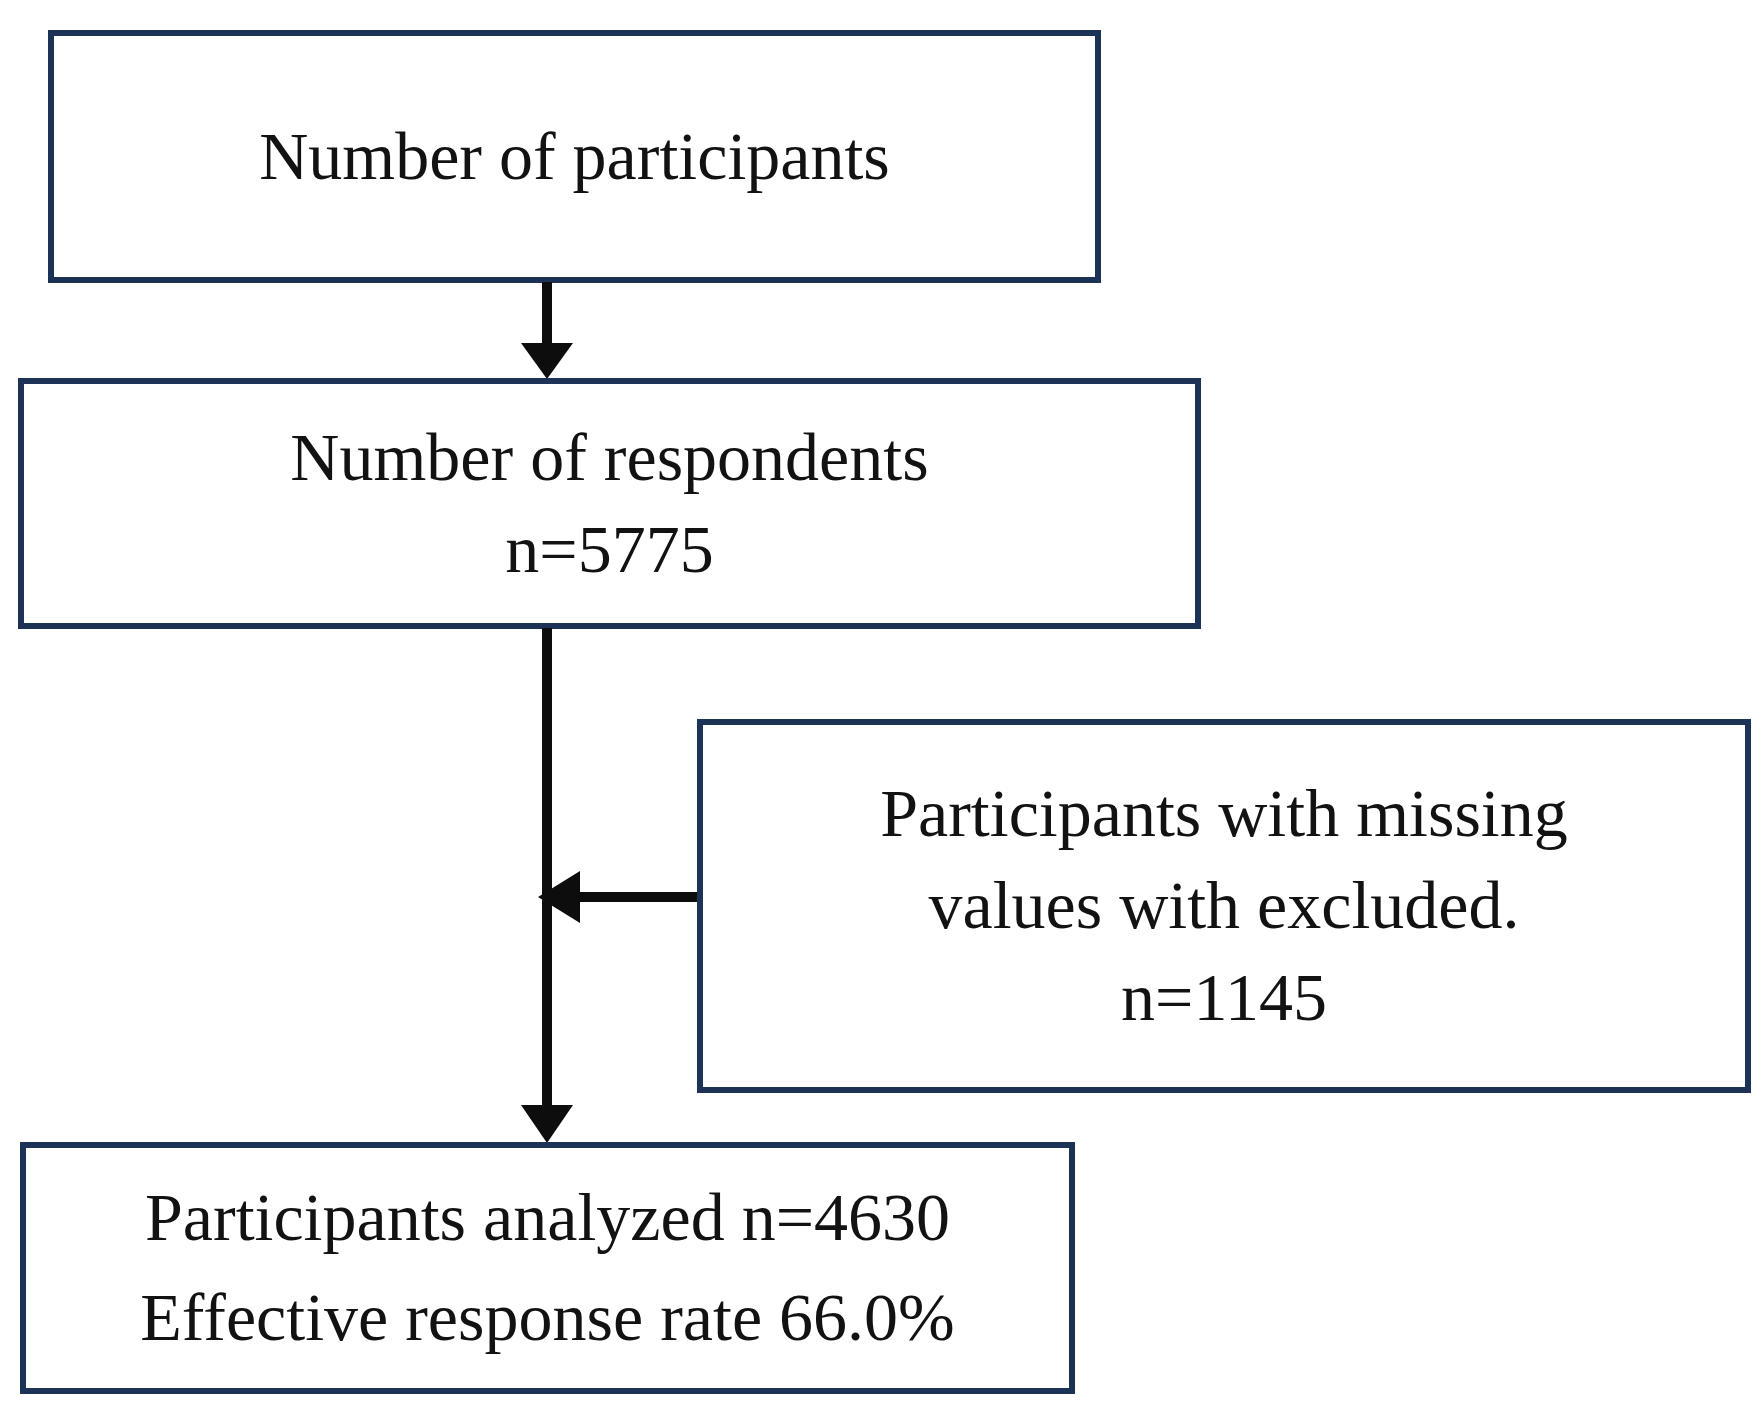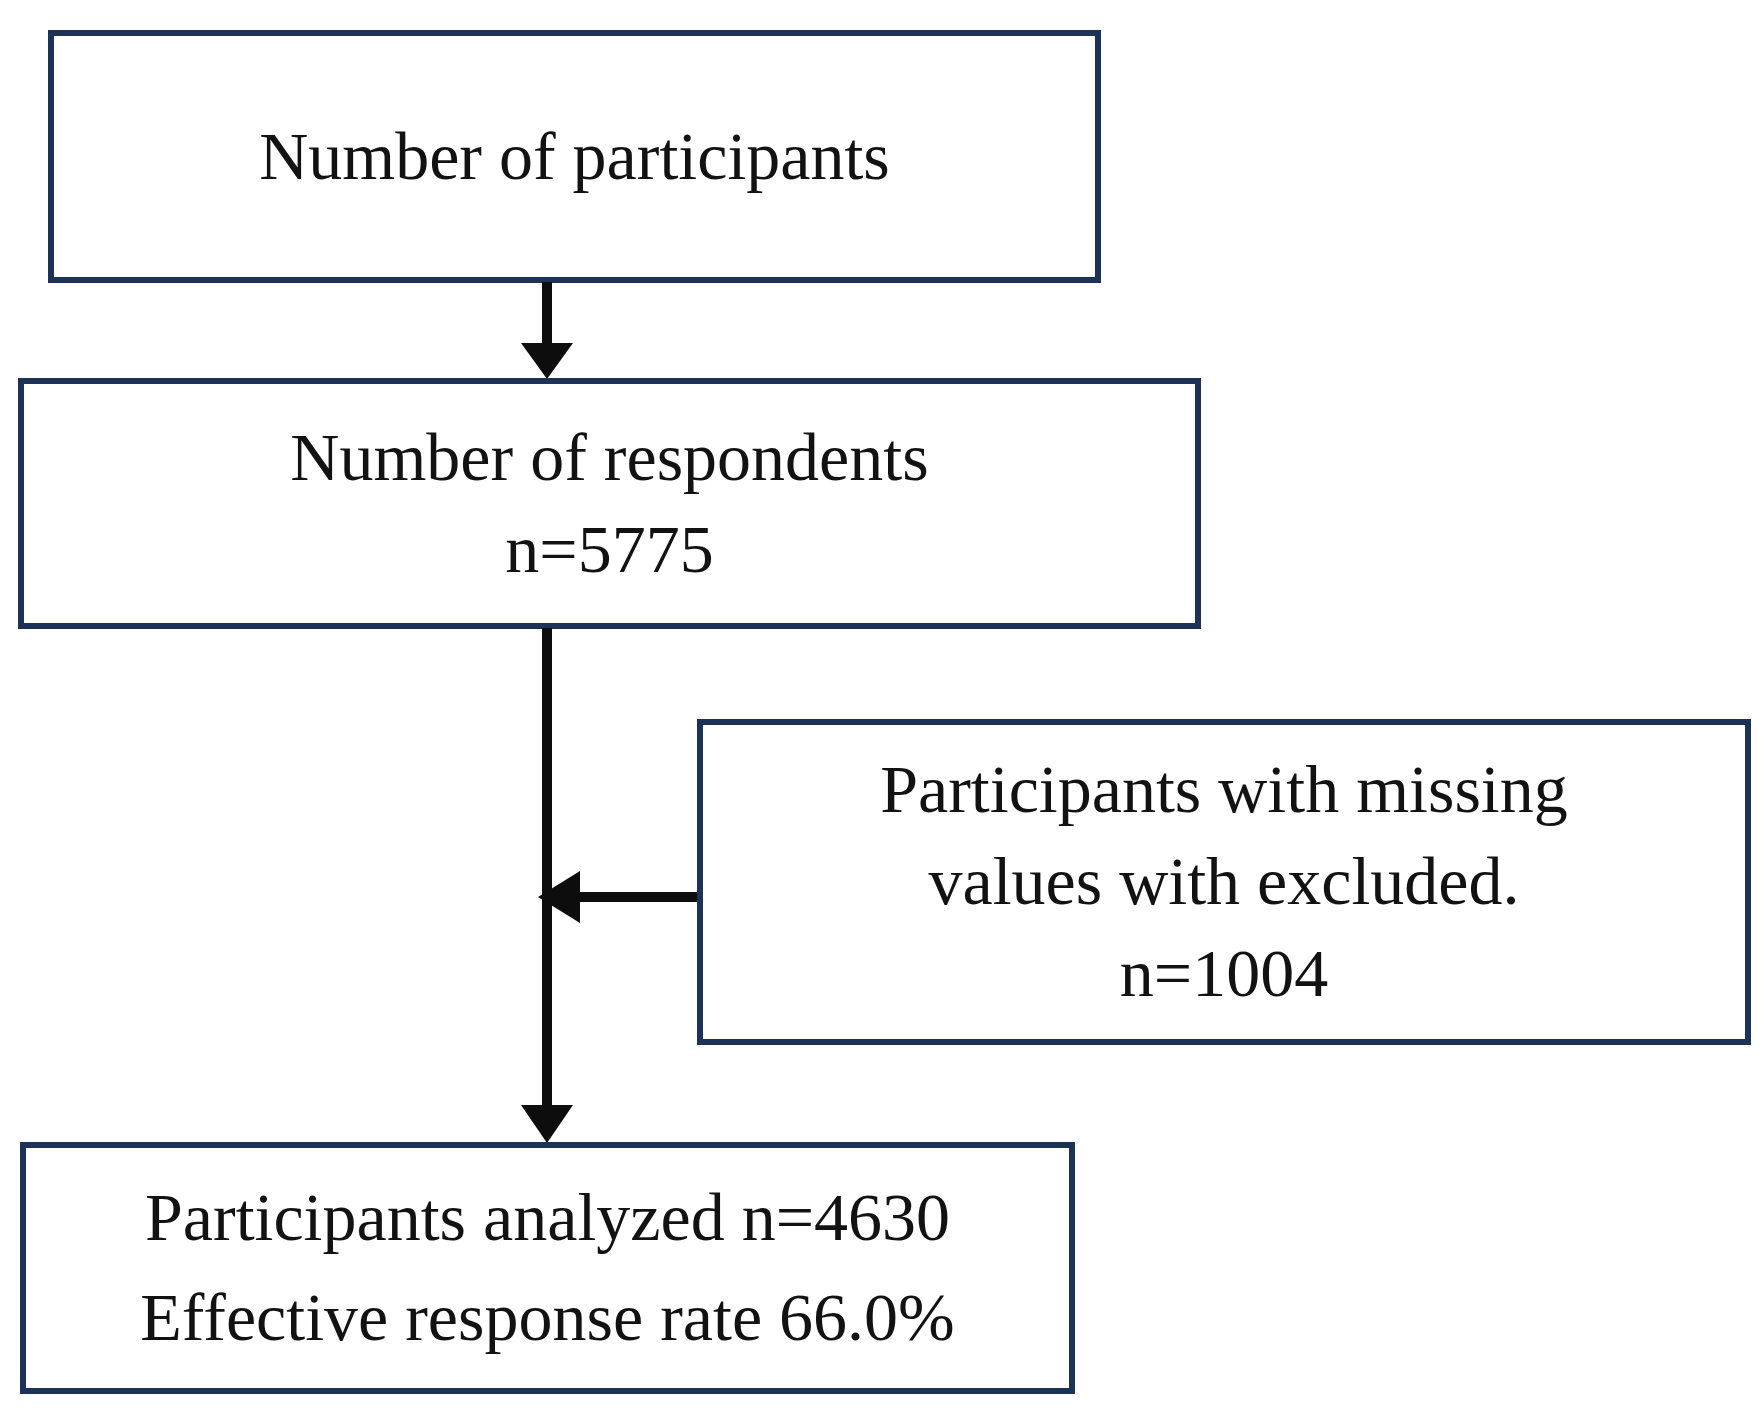--- a/index.html
+++ b/index.html
@@ -24,21 +24,21 @@
     flex-direction: column;
     justify-content: center;
     align-items: center;
     text-align: center;
     color: var(--text, #121212);
     font-size: 68px;
     line-height: 1.35;
   }
   .box-participants { left: 20px;  top: 30px;   width: 1053px; height: 253px; margin-left: 28px; }
   .box-respondents  { left: 18px;  top: 378px;  width: 1183px; height: 251px; }
-  .box-excluded     { left: 697px; top: 719px;  width: 1054px; height: 326px; }
+  .box-excluded     { left: 697px; top: 719px;  width: 1054px; height: 374px; }
   .box-analyzed     { left: 20px;  top: 1142px; width: 1055px; height: 252px; gap: 8px; }
 
   .vline {
     position: absolute;
     width: 10px;
     background: var(--arrow, #0d0d0d);
   }
   .hline {
     position: absolute;
     height: 10px;
@@ -85,21 +85,21 @@
 
   <div class="vline arrow2-line"></div>
   <div class="arrow2-head"></div>
 
   <div class="hline arrow3-line"></div>
   <div class="arrow3-head"></div>
 
   <div class="box box-excluded">
     <div class="line">Participants with missing</div>
     <div class="line">values with excluded.</div>
-    <div class="line">n=1004</div>
+    <div class="line">n=1145</div>
   </div>
 
   <div class="box box-analyzed">
     <div class="line">Participants analyzed n=4630</div>
     <div class="line">Effective response rate 66.0%</div>
   </div>
 
 </div>
 
 </body></html>

